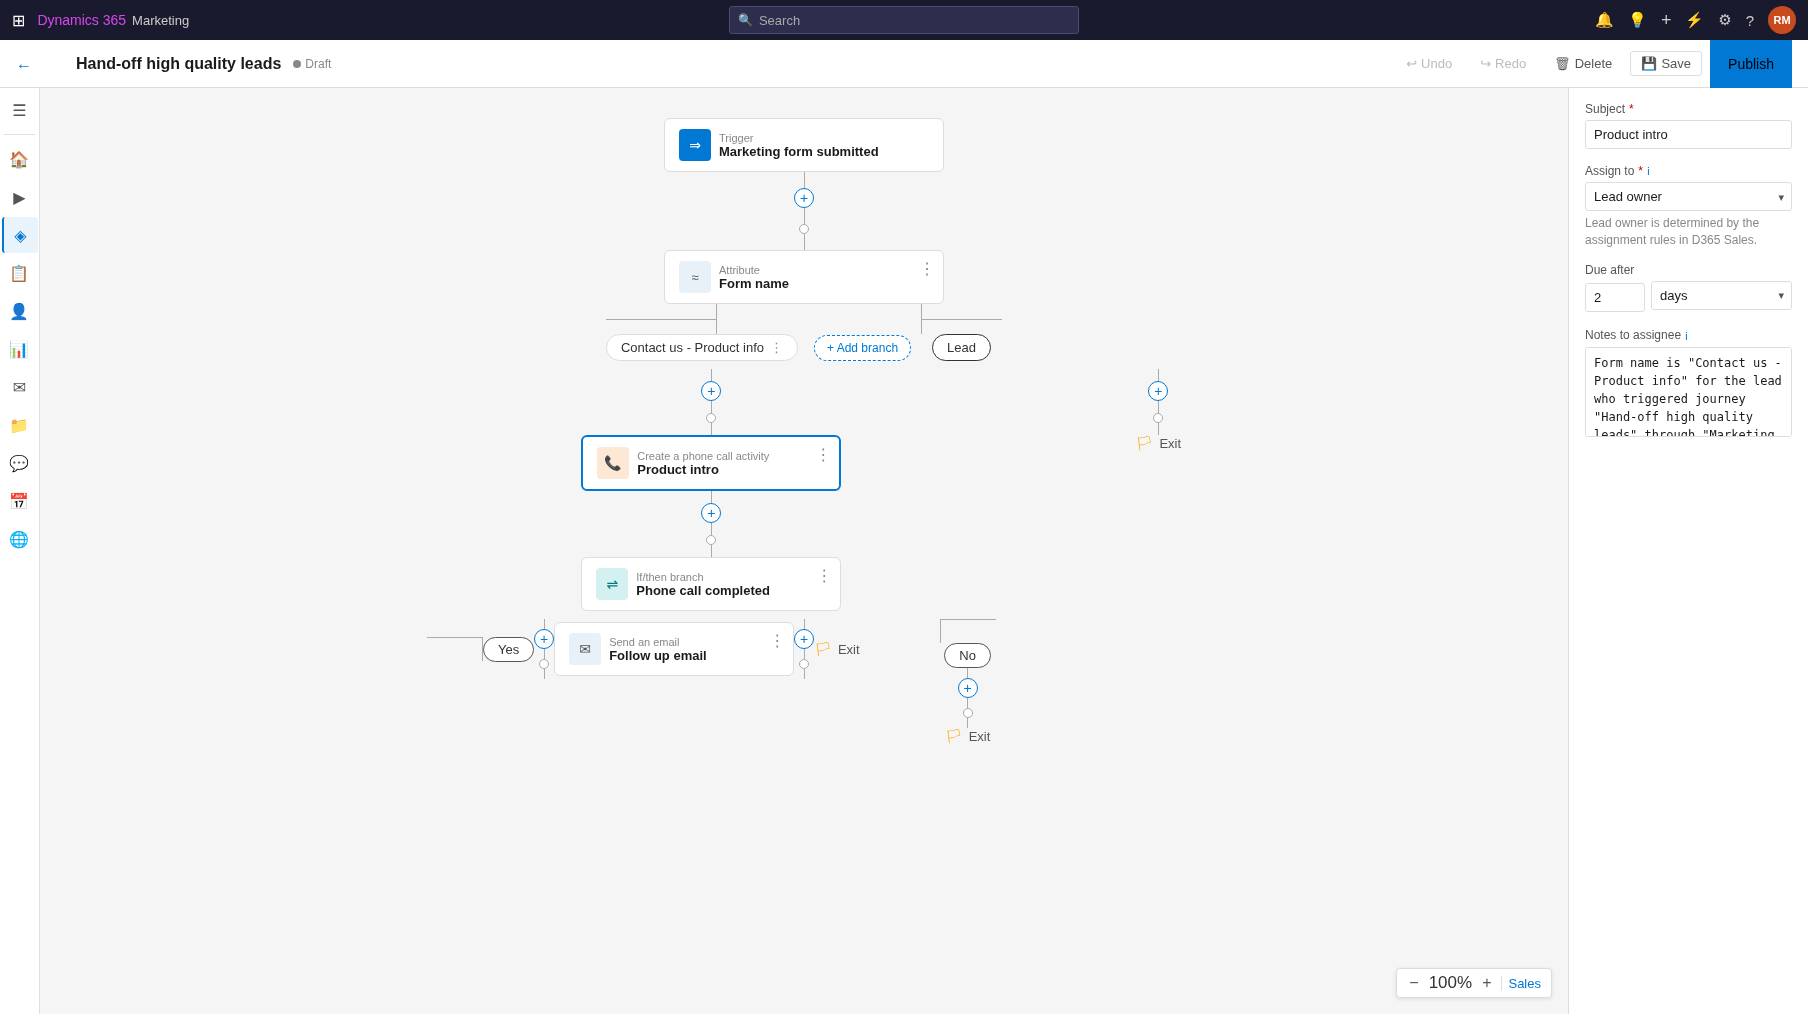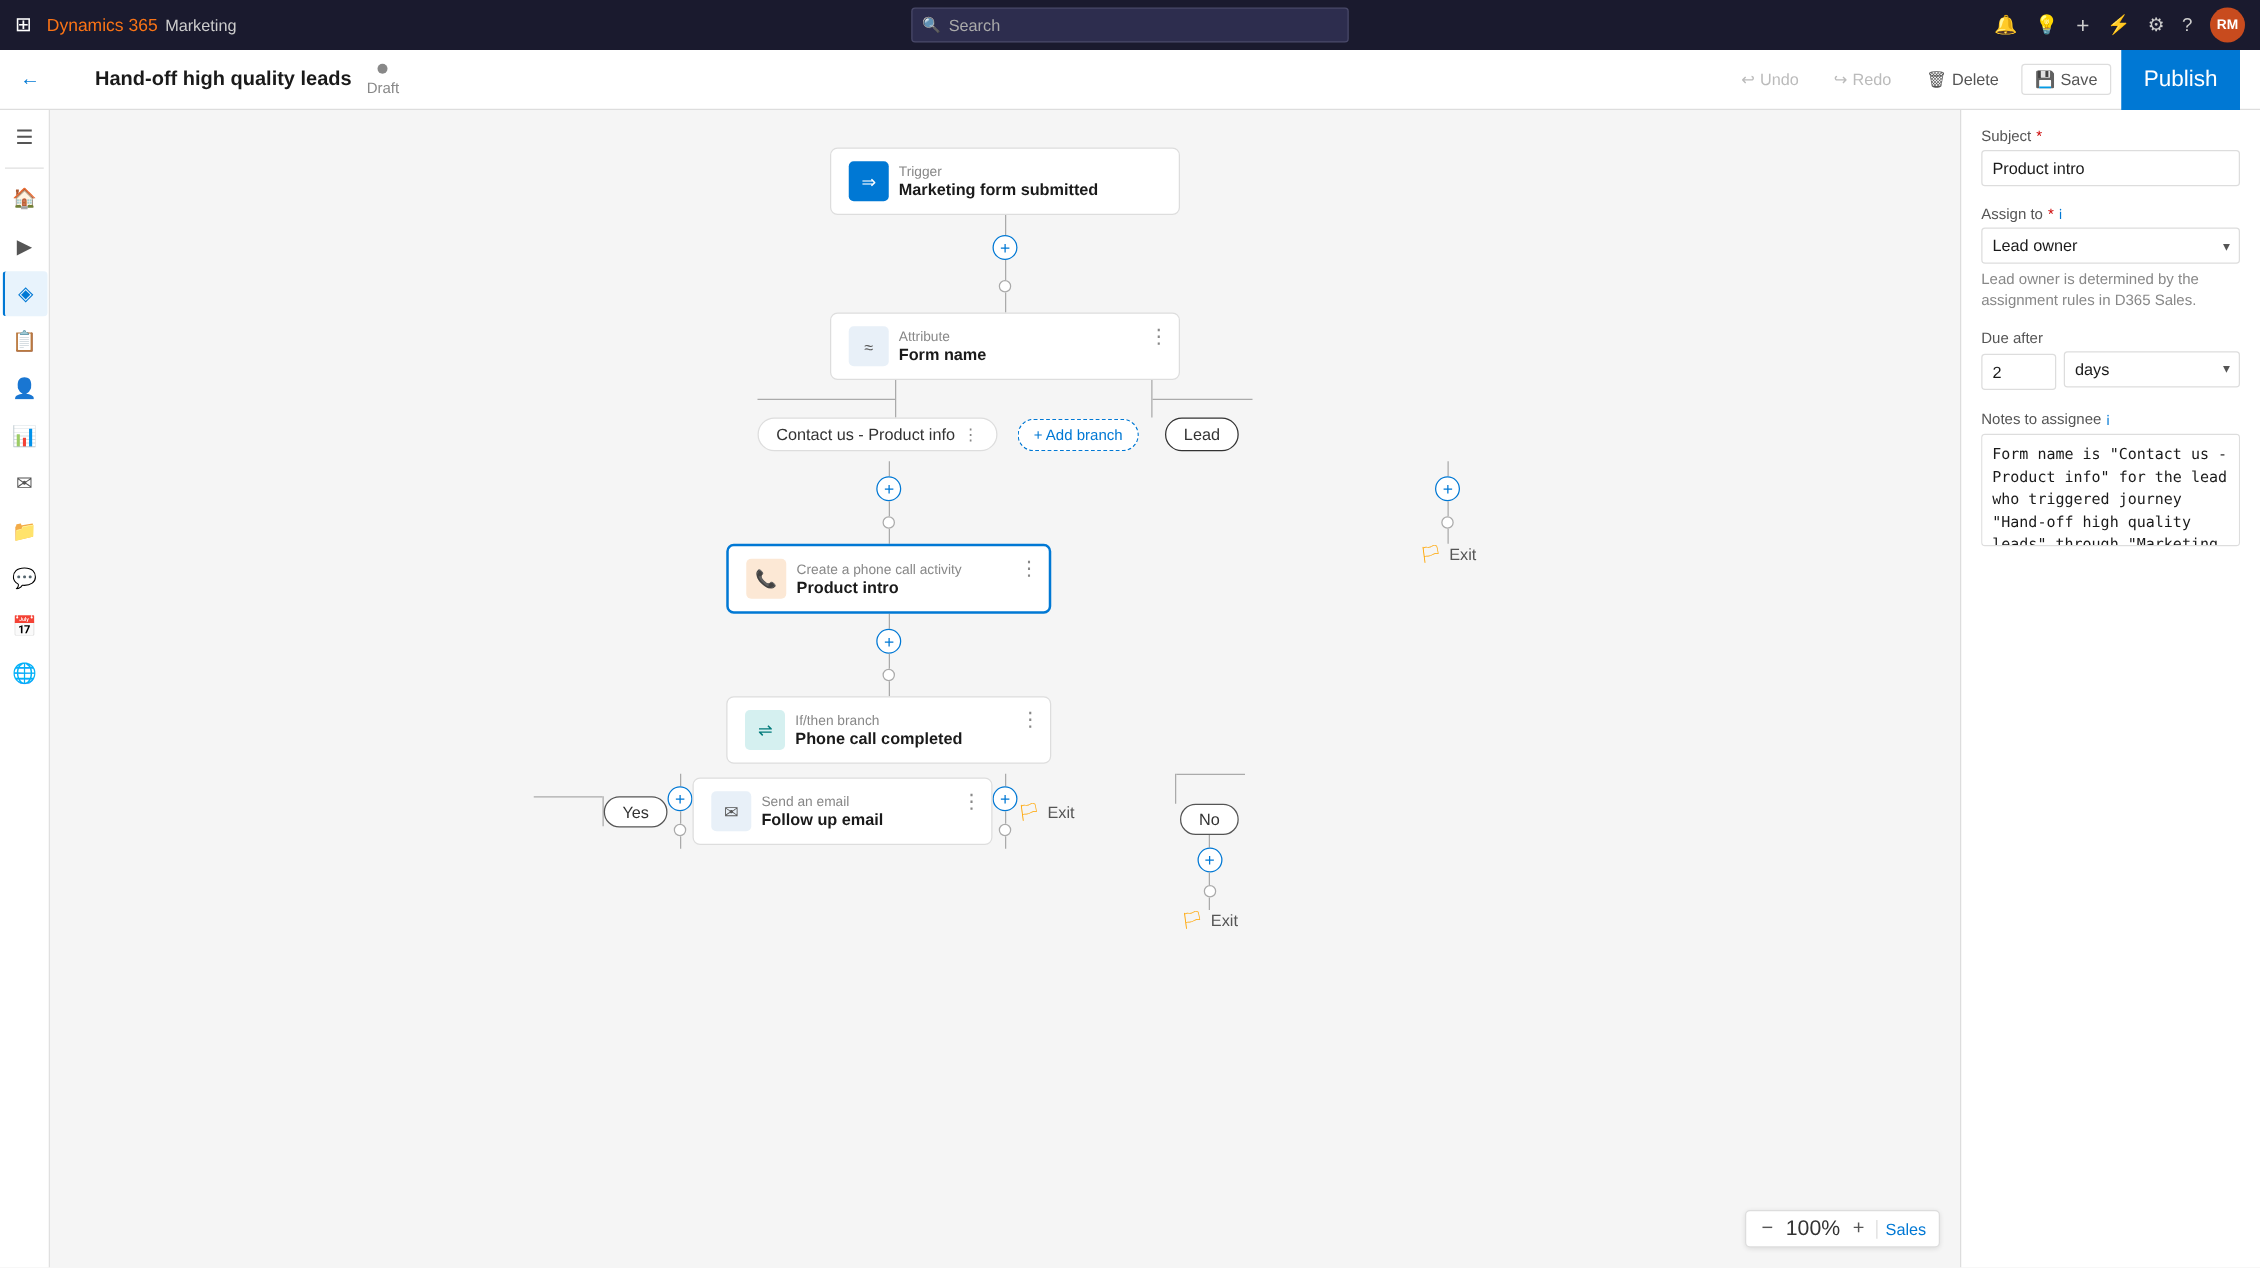--- a/index.html
+++ b/index.html
@@ -10,21 +10,21 @@
       height: 40px;
       background: #1a1a2e;
       display: flex;
       align-items: center;
       padding: 0 12px;
       gap: 12px;
       position: relative;
     }
     .nav-grid-icon { color: #fff; font-size: 16px; cursor: pointer; }
     .nav-brand { color: #fff; font-size: 14px; font-weight: 500; display: flex; align-items: center; gap: 6px; }
-    .nav-brand-name { color: #f97316; }
+    .nav-brand-name { color: #d946ef; }
     .nav-search {
       position: absolute; left: 50%; transform: translateX(-50%);
       width: 350px; height: 28px;
       background: #2d2d4e;
       border: 1px solid #4a4a6a;
       border-radius: 3px;
       display: flex; align-items: center; gap: 6px; padding: 0 8px;
       color: #aaa; font-size: 13px;
     }
     .nav-right { margin-left: auto; display: flex; align-items: center; gap: 14px; }
@@ -38,37 +38,37 @@
       border-bottom: 1px solid #ddd;
       display: flex;
       align-items: center;
       padding: 0 16px;
       gap: 12px;
     }
     .back-btn { color: #0078d4; cursor: pointer; font-size: 16px; }
     .page-title { font-size: 16px; font-weight: 600; color: #1a1a1a; margin-left: 32px; }
     .status-badge {
       display: flex; align-items: center; gap: 4px;
-      color: #888; font-size: 12px; flex-direction: column;
+      color: #888; font-size: 12px;
     }
     .status-dot { width: 8px; height: 8px; border-radius: 50%; background: #888; }
     .sub-header-actions { margin-left: auto; display: flex; align-items: center; gap: 8px; }
     .action-btn {
       display: flex; align-items: center; gap: 4px;
       padding: 4px 10px; border: none; background: none;
       color: #555; font-size: 13px; cursor: pointer;
       border-radius: 3px;
     }
     .action-btn.disabled { color: #bbb; cursor: default; }
     .delete-btn { color: #555; }
     .save-btn { border: 1px solid #ddd; }
     .publish-btn {
-      background: #0078d4; color: #ffffff;
+      background: #0078d4; color: #000000;
       padding: 18px 18px; border: none; border-radius: 3px;
-      font-size: 18px; font-weight: 500; cursor: pointer;
+      font-size: 14px; font-weight: 500; cursor: pointer;
     }
 
     
     .main-layout { display: flex; height: calc(1014px - 40px - 48px); }
 
     
     .sidebar {
       width: 40px;
       background: #fff;
       border-right: 1px solid #e0e0e0;

